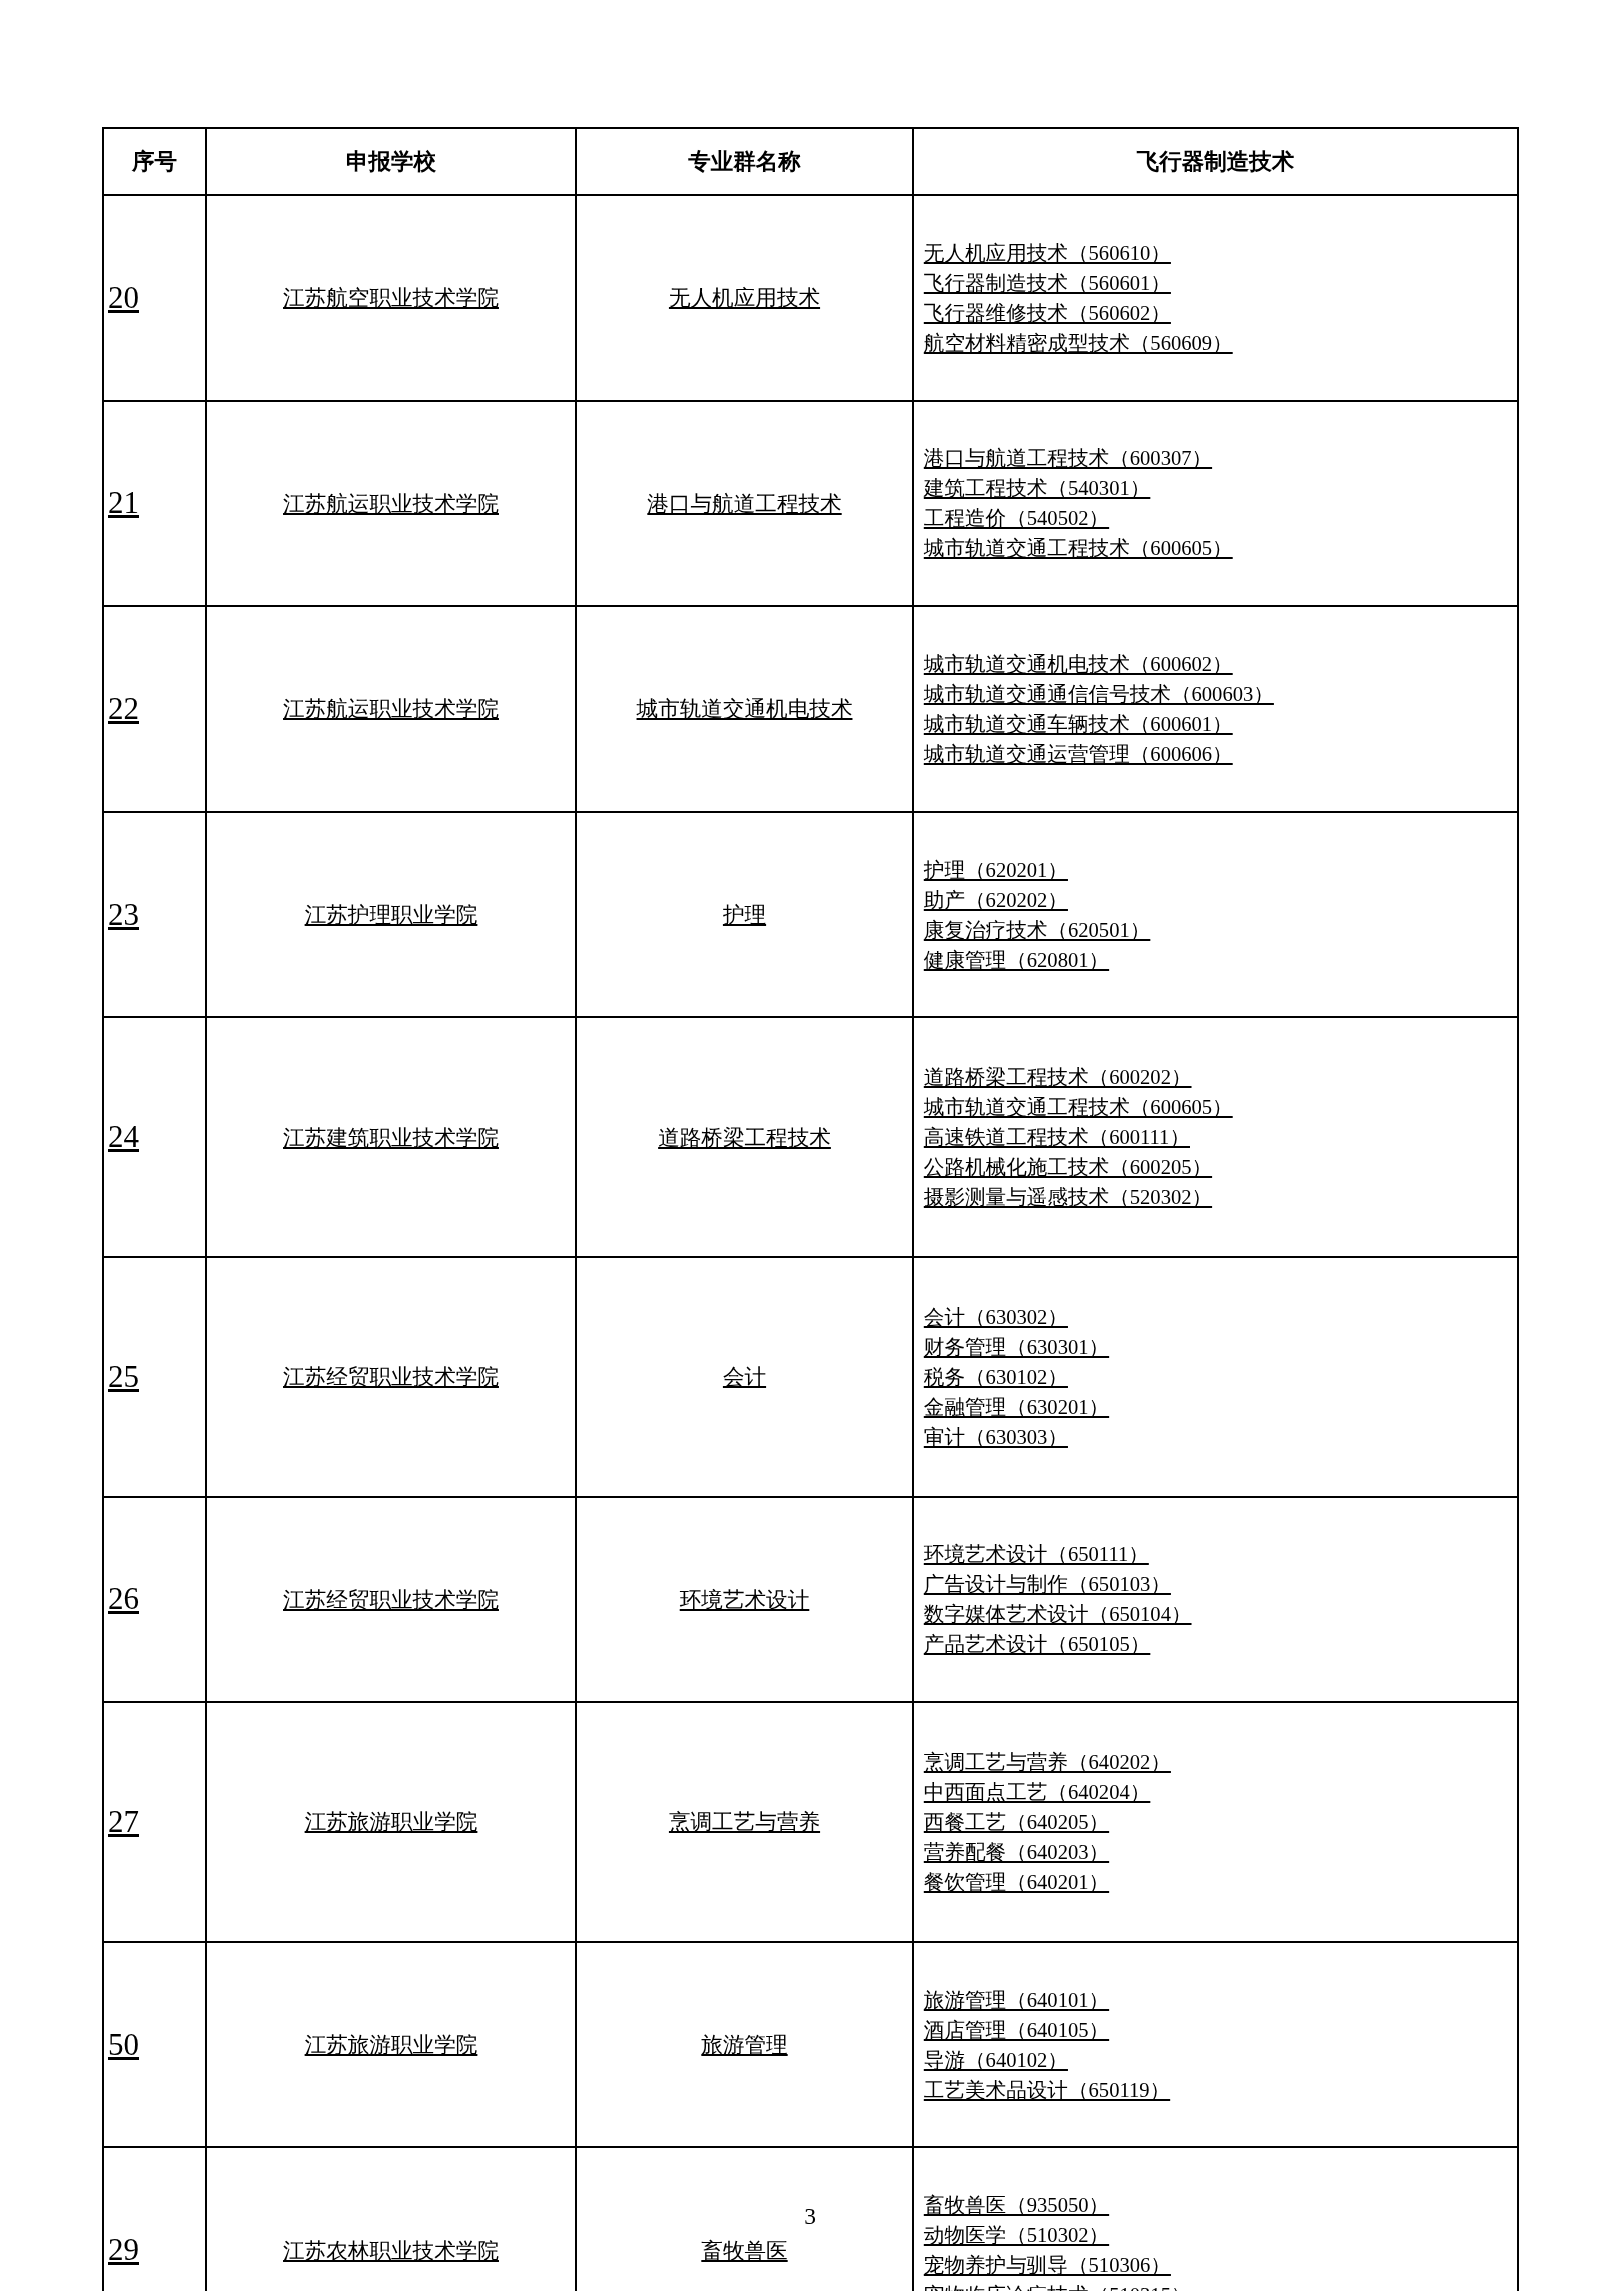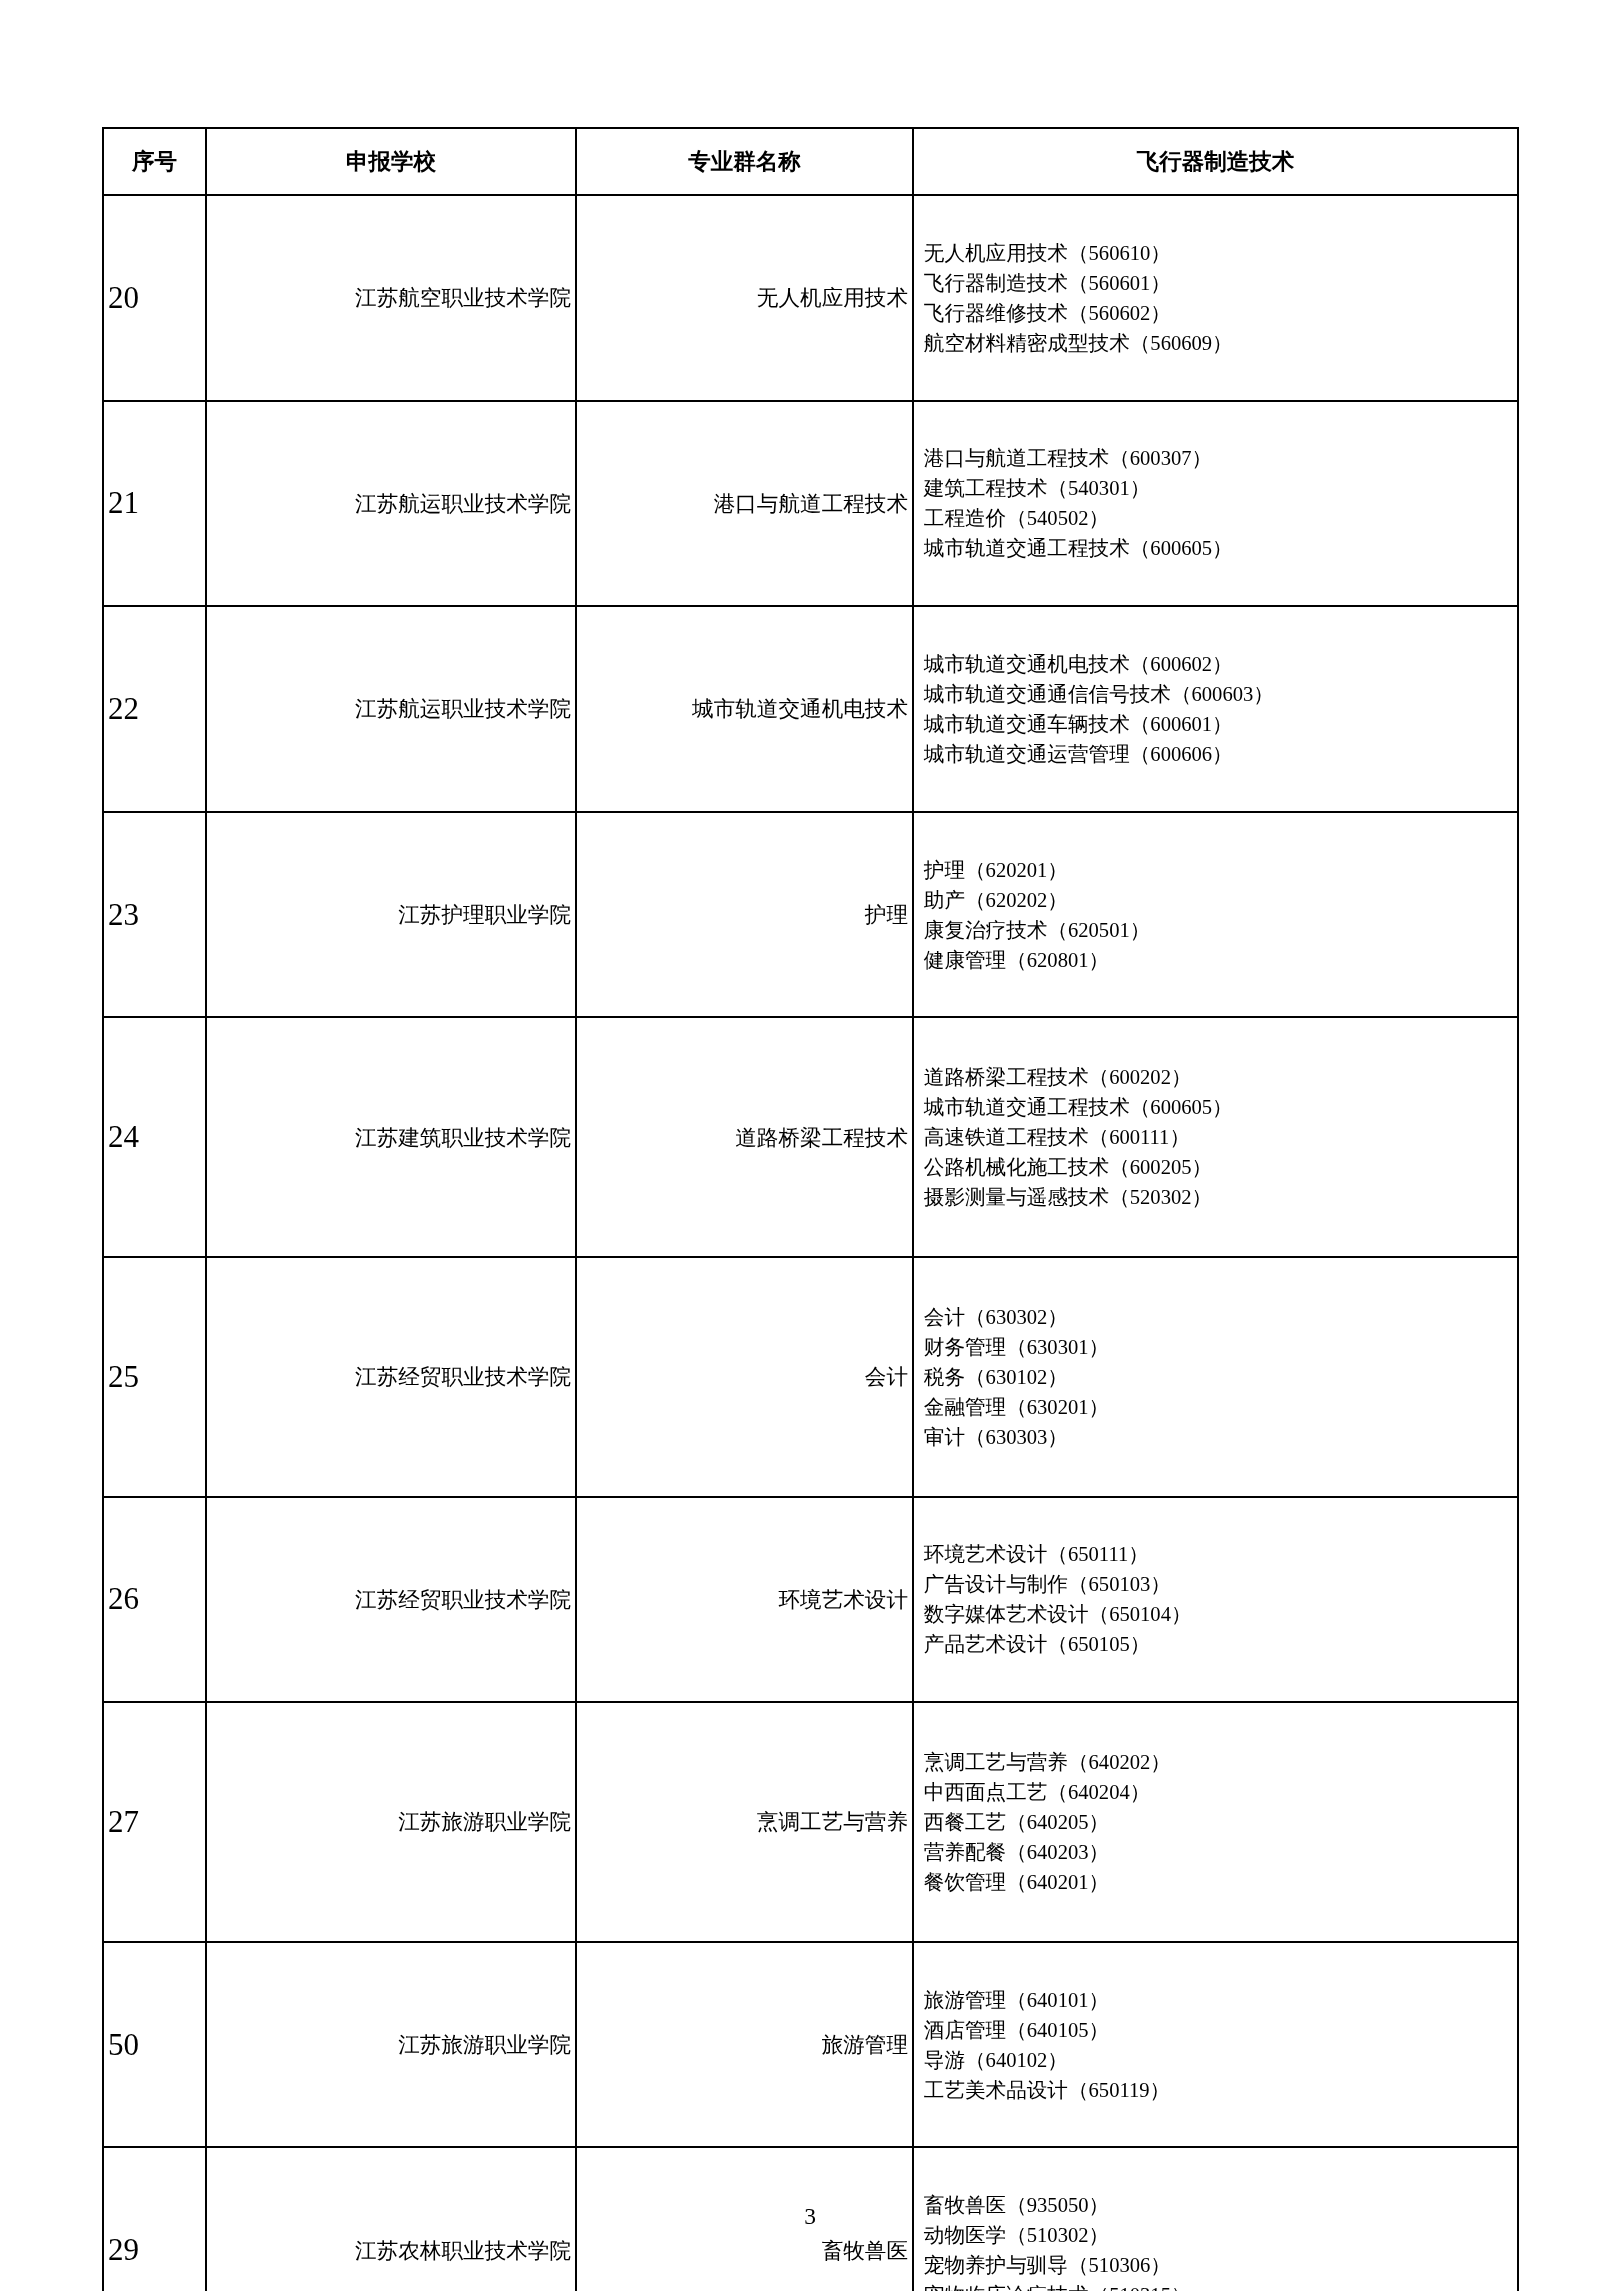--- a/index.html
+++ b/index.html
@@ -32,30 +32,31 @@
   }
   .doc-table thead th {
     height: 57px;
     font-size: 22.5px;
     font-weight: bold;
     text-align: center;
     border-bottom: 2.9px solid #000000;
   }
   .doc-table tbody tr td {
     height: 184px;
+    text-decoration: underline;
   }
   .doc-table tbody tr.tall td {
     height: 218px;
     margin-left: 36px;
   }
   td.cell-no {
     font-size: 31px;
   }
   td.cell-school, td.cell-group {
-    text-align: right;
+    text-align: center;
     font-size: 21.6px;
   }
   td.cell-majors {
     text-align: left;
     font-size: 20.6px;
     padding: 9.8px 5.9px 9.8px 9.8px;
   }
   td.cell-majors .major-line {
     line-height: 30px;
     white-space: nowrap;

